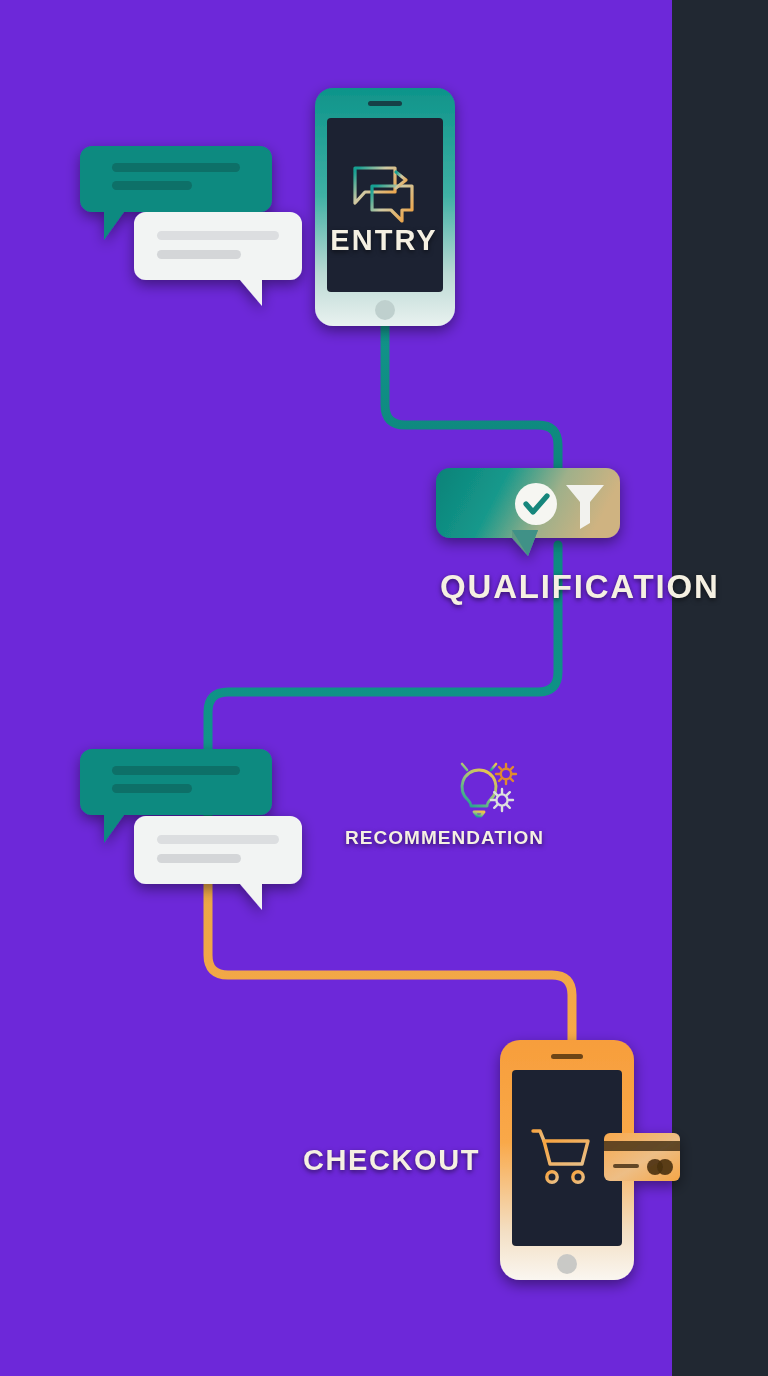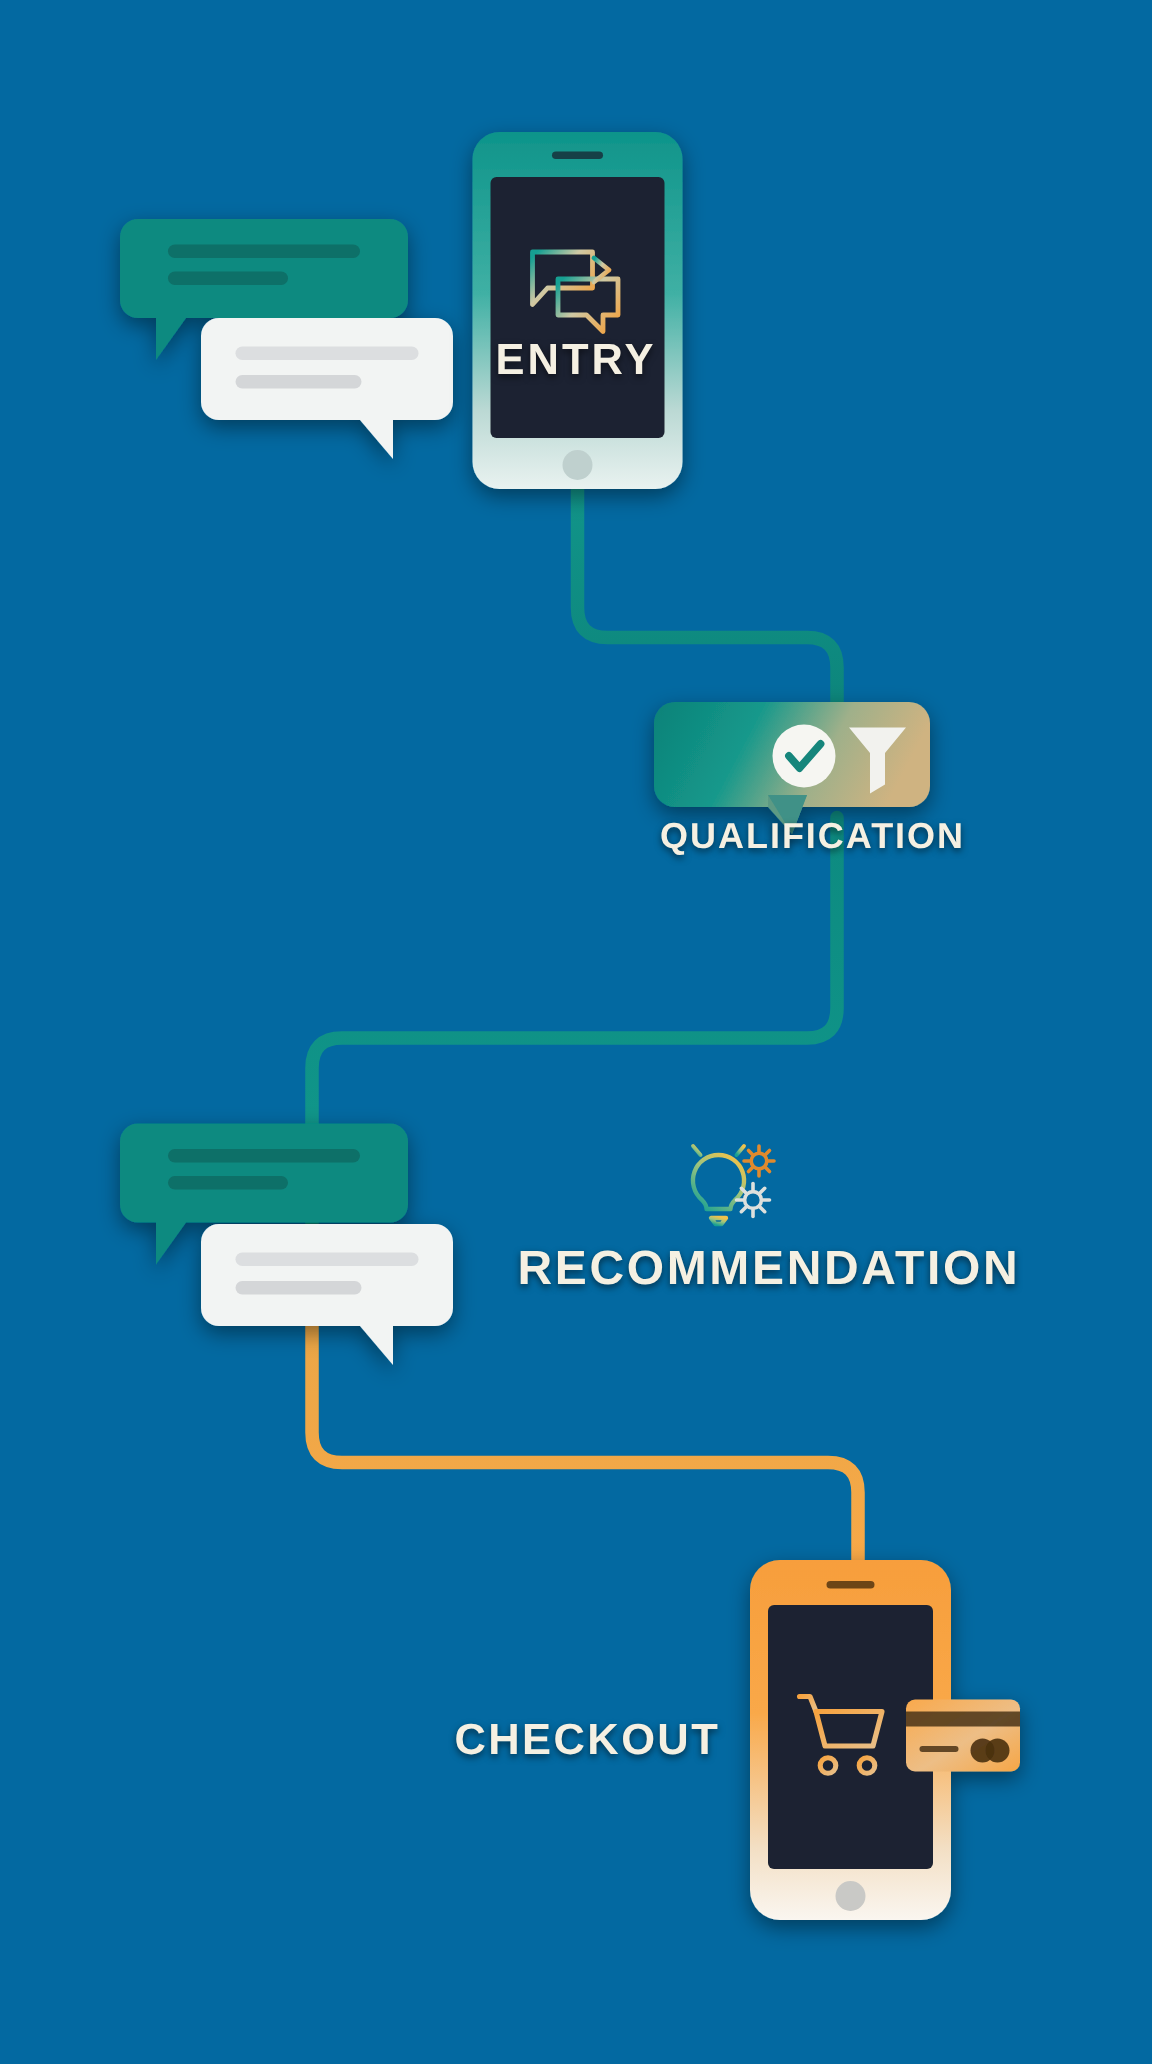--- a/index.html
+++ b/index.html
@@ -8,23 +8,23 @@
     background: #212832;
   }
   body {
     width: 768px;
     height: 1376px;
     overflow: hidden;
     font-family: "Liberation Sans", sans-serif;
   }
   #stage {
     position: relative;
-    width: 768px;
+    width: 672px;
     height: 1376px;
-    background: #0369a1;
+    background: #6d28d9;
   }
   #stage svg.layer {
     position: absolute;
     left: 0;
     top: 0;
     width: 768px;
     height: 1376px;
   }
   .step-label {
     position: absolute;
@@ -36,26 +36,26 @@
     text-shadow: 0 2px 5px rgba(0,0,0,0.55);
   }
   #label-entry {
     left: 0; top: 224px;
     width: 768px;
     text-align: center;
     font-size: 29px;
     letter-spacing: 0.07em;
   }
   #label-qualification {
-    left: 440px; top: 544px;
-    font-size: 24px;
+    left: 440px; top: 568px;
+    font-size: 33px;
   }
   #label-recommendation {
     left: 345px; top: 827px;
-    font-size: 32px;
+    font-size: 19px;
   }
   #label-checkout {
     left: 303px; top: 1144px;
     font-size: 29px;
   }
 </style>
 </head>
 <body>
 
 <div id="stage">

